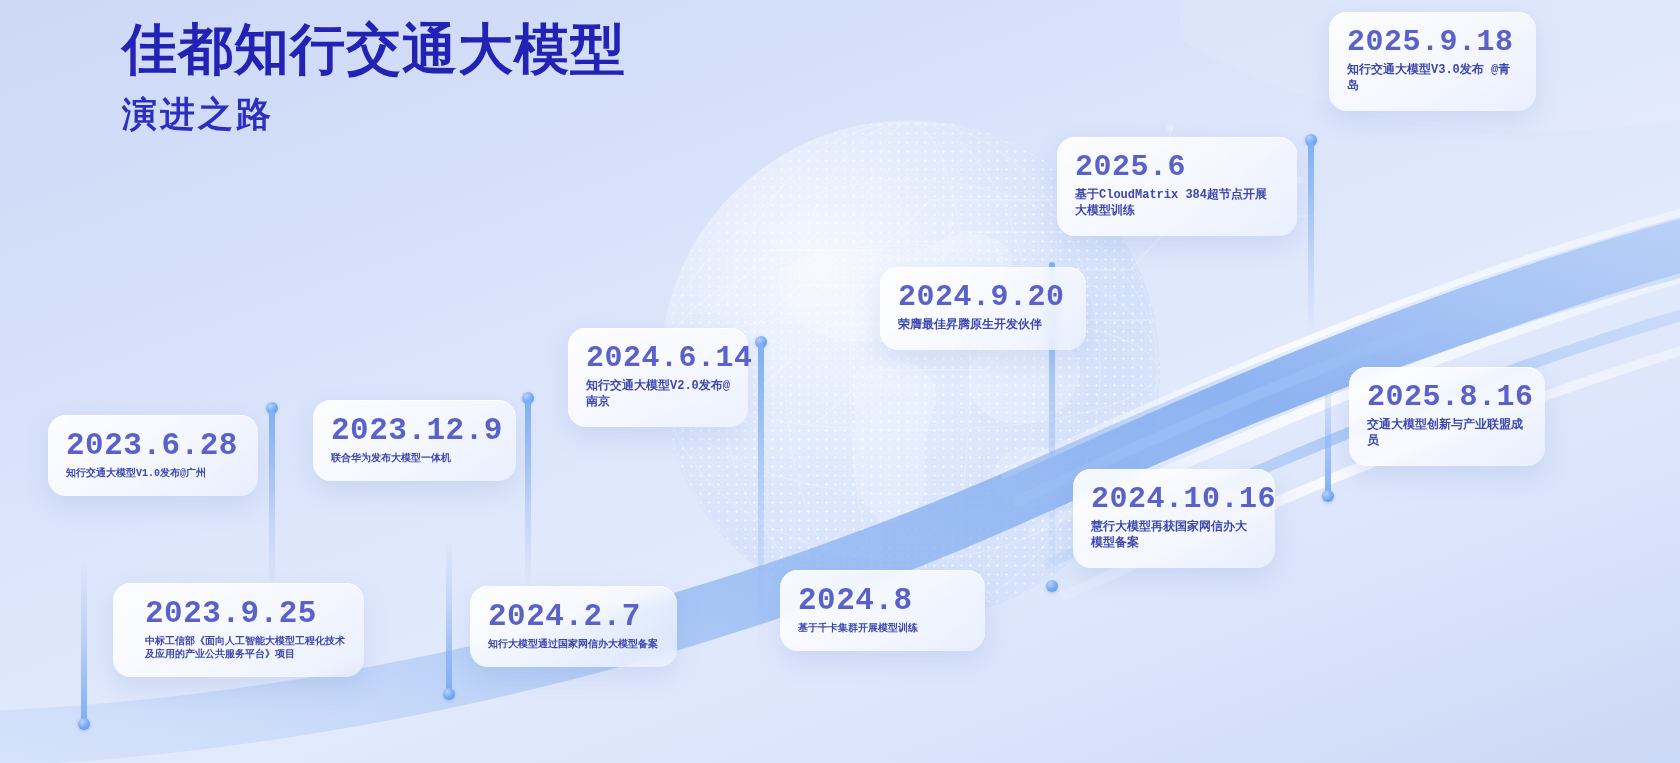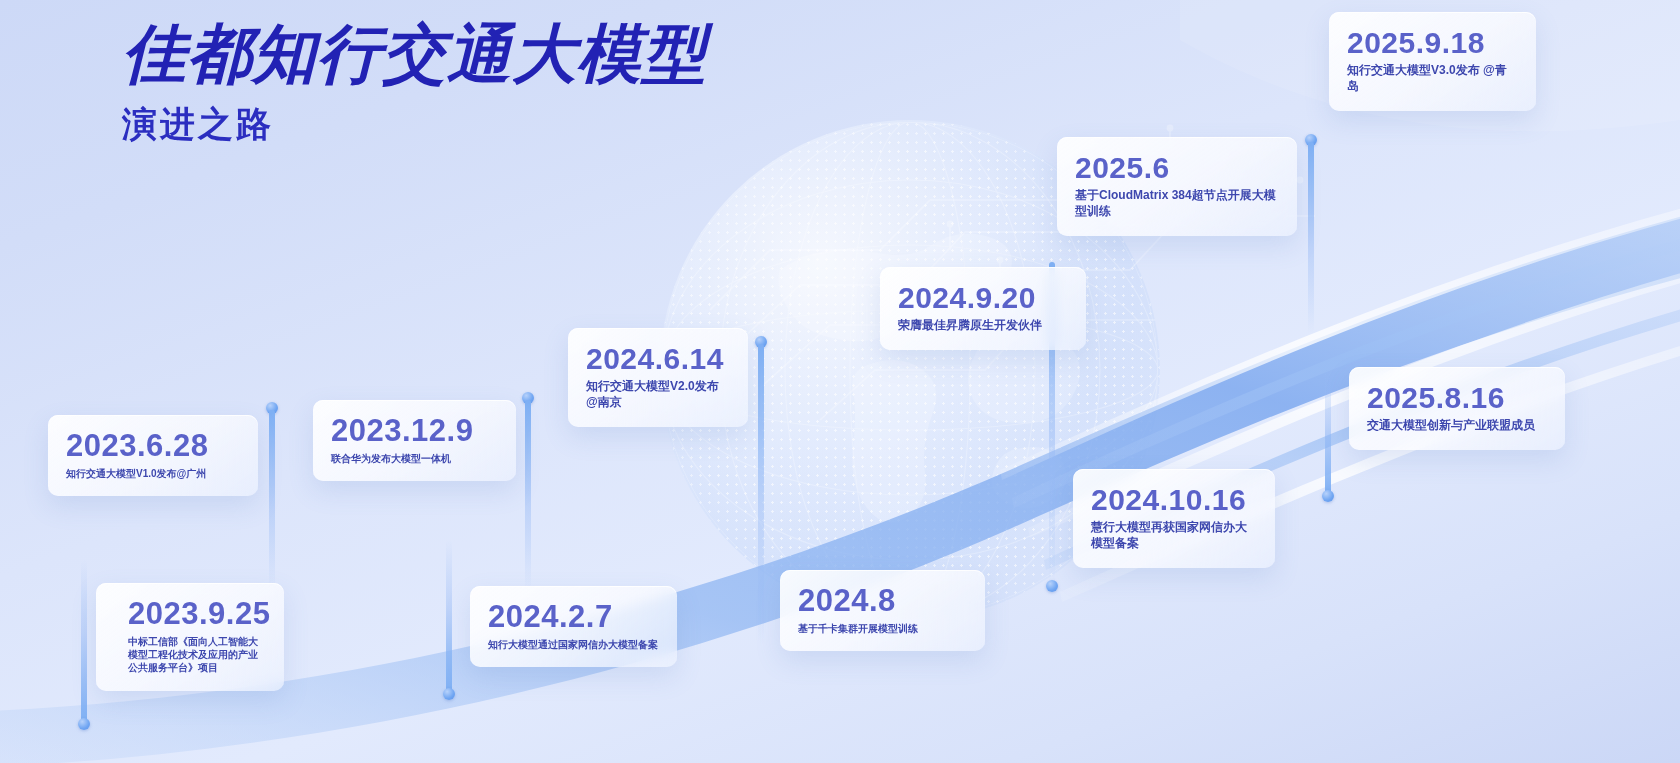--- a/index.html
+++ b/index.html
@@ -43,36 +43,37 @@
     position: absolute; left: 700px; top: 120px; width: 620px; height: 330px;
     opacity: .30;
   }
 
   
   .ribbon { position: absolute; left: 0; top: 0; width: 1680px; height: 763px; }
 
   
   .header { position: absolute; left: 122px; top: 20px; }
   .title {
-    font-size: 64px; font-weight: 800; letter-spacing: 1px;
-    color: #2222b4; line-height: 1.08; white-space: nowrap; font-style: italic;
+    font-size: 55px; font-weight: 800; letter-spacing: 1px;
+    color: #2222b4; line-height: 1.08; white-space: nowrap;
   }
   .subtitle {
     margin-top: 12px; font-size: 35px; font-weight: 800;
     color: #2b2ec0; letter-spacing: 3px;
   }
 
   
   .card {
     position: absolute;
-    border-radius: 10px;
+    border-radius: 18px;
     background: linear-gradient(145deg, rgba(255,255,255,0.92) 0%, rgba(250,251,255,0.80) 55%, rgba(238,243,255,0.62) 100%);
     box-shadow: 0 10px 26px rgba(95,128,200,0.16), 0 1px 0 rgba(255,255,255,0.85) inset;
     padding: 14px 18px 16px 18px;
     backdrop-filter: blur(6px);
+    font-family: Liberation Mono, monospace;
   }
   .card .date {
     color: #5a62c9;
     font-weight: 800;
     font-size: 30px;
     line-height: 1.1;
     letter-spacing: 0.5px;
     white-space: nowrap;
   }
   .card .desc {
@@ -224,21 +225,21 @@
   <div class="pin up" style="left:1322px; top:366px; height:136px;">
     <div class="bar" style="top:0; height:128px;"></div>
     <div class="dot" style="top:124px;"></div>
   </div>
 
   <div class="card small" style="left:48px; top:415px; width:210px;">
     <div class="date">2023.6.28</div>
     <div class="desc">知行交通大模型V1.0发布@广州</div>
   </div>
 
-  <div class="card small" style="left:96px; top:583px; width:188px;padding-left:32px;">
+  <div class="card small" style="left:113px; top:583px; width:251px;padding-left:32px;">
     <div class="date">2023.9.25</div>
     <div class="desc">中标工信部《面向人工智能大模型工程化技术及应用的产业公共服务平台》项目</div>
   </div>
 
   <div class="card small" style="left:313px; top:400px; width:203px;">
     <div class="date">2023.12.9</div>
     <div class="desc">联合华为发布大模型一体机</div>
   </div>
 
   <div class="card small" style="left:470px; top:586px; width:207px;">
@@ -264,21 +265,21 @@
   <div class="card" style="left:1073px; top:469px; width:202px;">
     <div class="date">2024.10.16</div>
     <div class="desc">慧行大模型再获国家网信办大模型备案</div>
   </div>
 
   <div class="card" style="left:1057px; top:137px; width:240px;">
     <div class="date">2025.6</div>
     <div class="desc">基于CloudMatrix 384超节点开展大模型训练</div>
   </div>
 
-  <div class="card" style="left:1349px; top:367px; width:216px;">
+  <div class="card" style="left:1349px; top:367px; width:196px;">
     <div class="date">2025.8.16</div>
     <div class="desc">交通大模型创新与产业联盟成员</div>
   </div>
 
   <div class="card" style="left:1329px; top:12px; width:207px;">
     <div class="date">2025.9.18</div>
     <div class="desc">知行交通大模型V3.0发布 @青岛</div>
   </div>
 
 </div>

